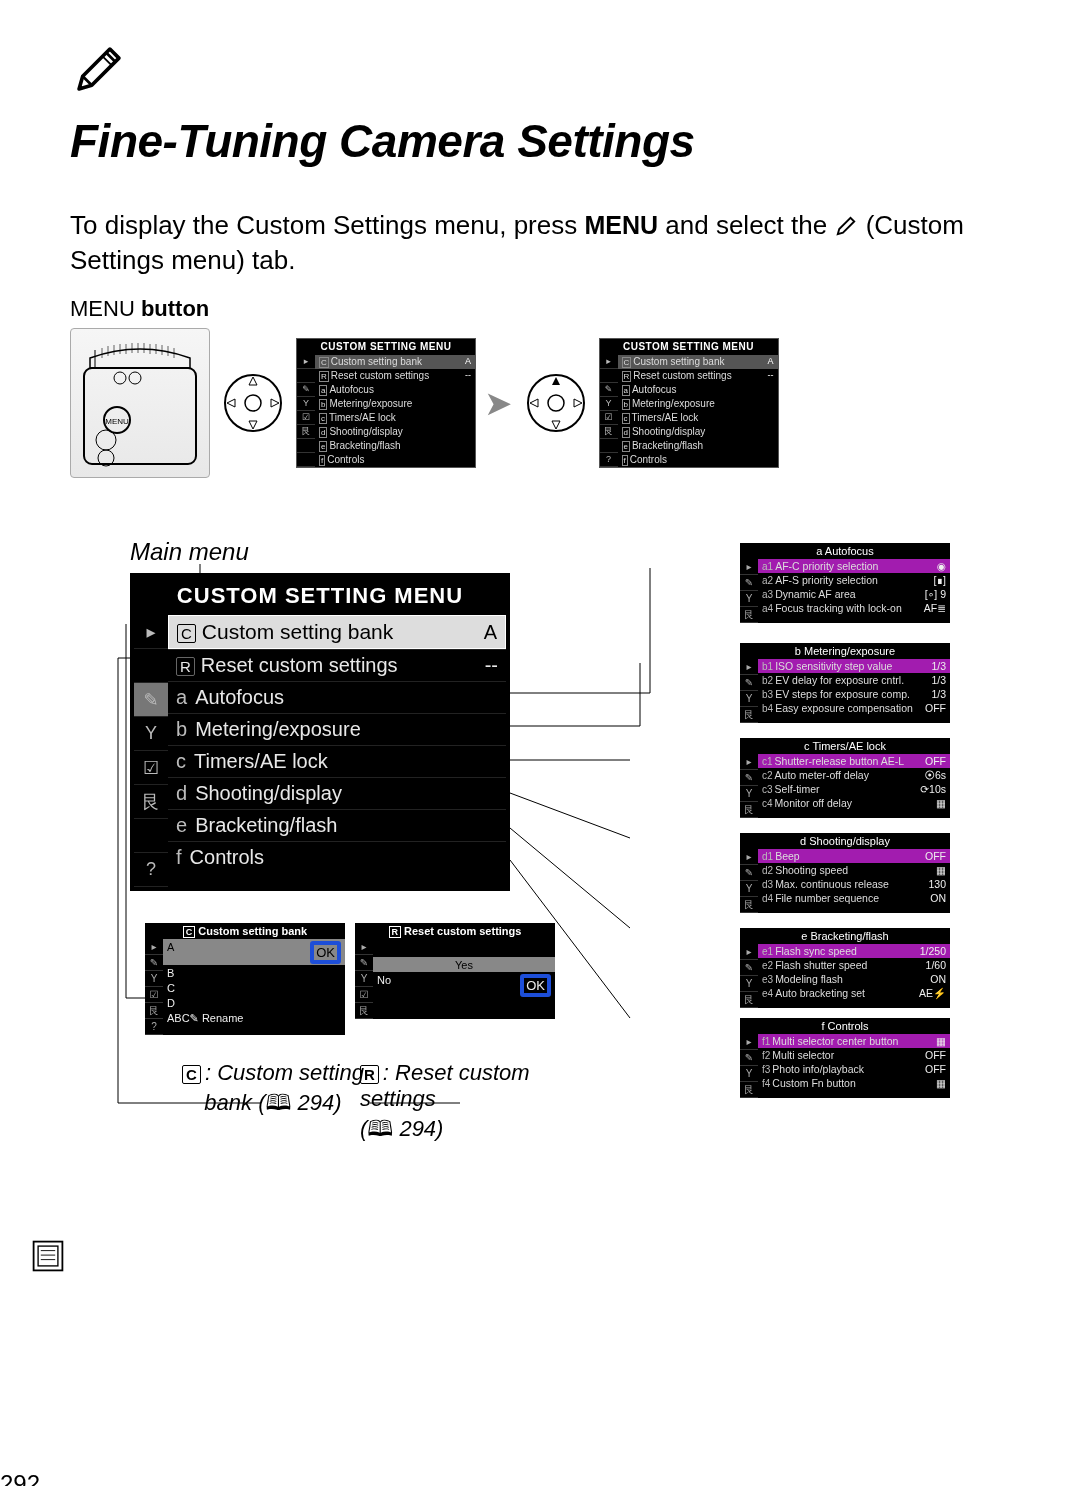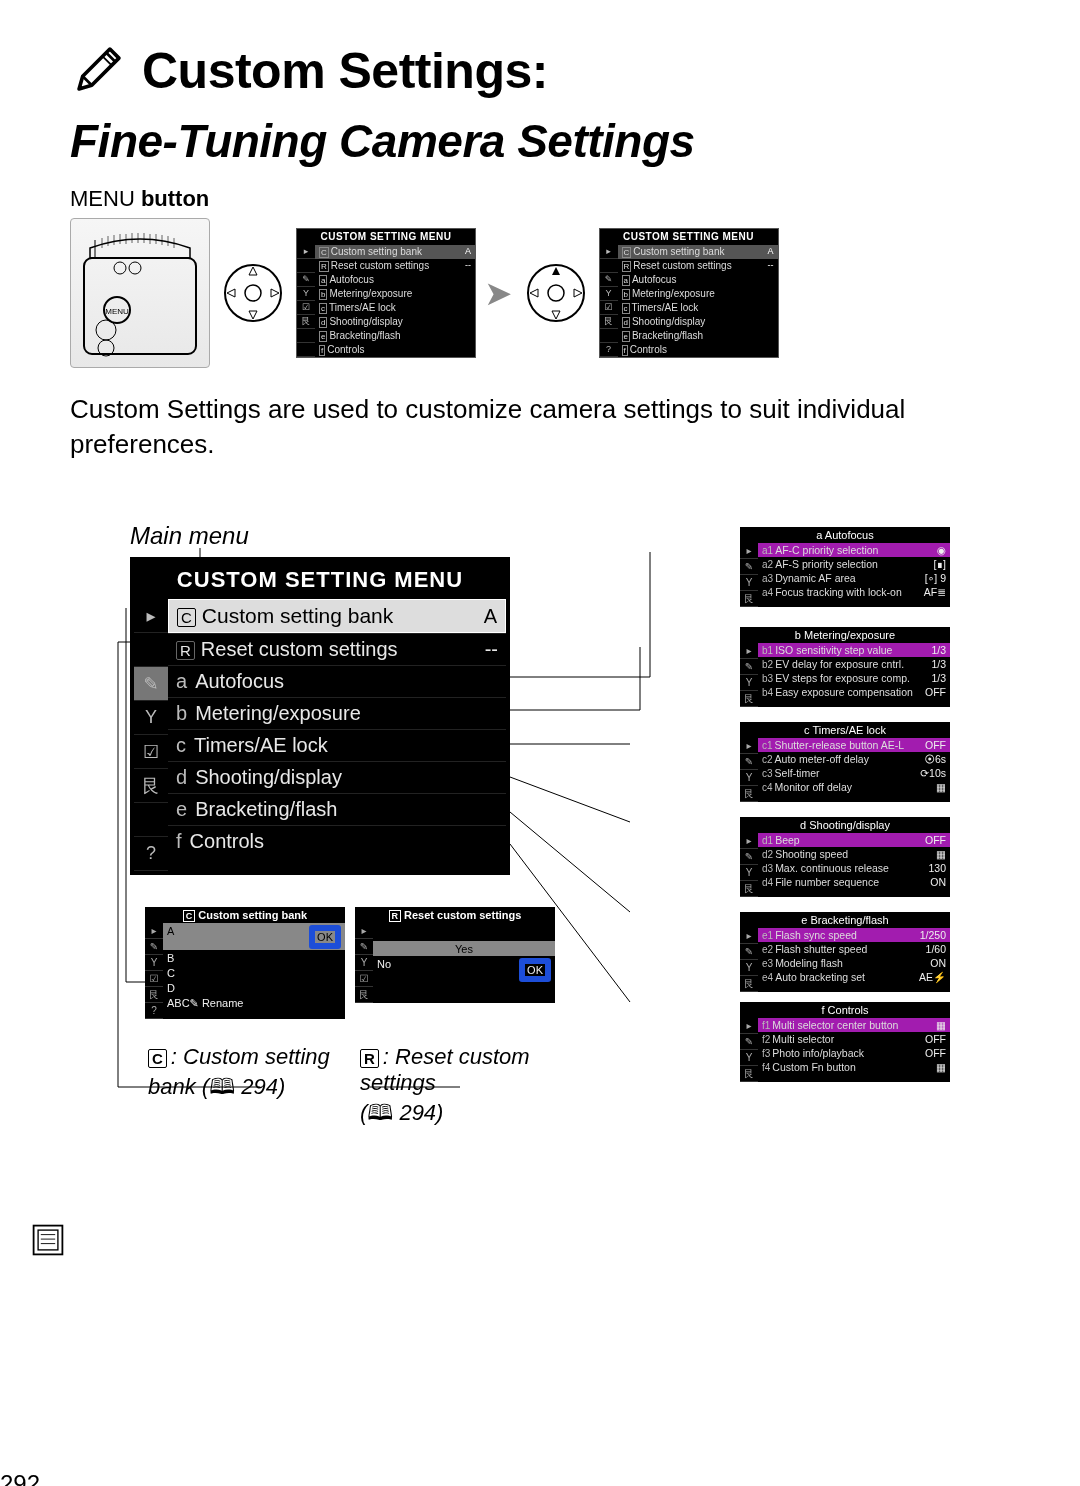--- a/index.html
+++ b/index.html
@@ -55,21 +55,21 @@
   .big-row .key { color:#bbb; margin-right: 8px; }
 
   .sub-lcd { position:absolute; width: 200px; background:#000; font-family:Arial; font-size:11px; color:#eee; }
   .sub-lcd .title { text-align:center; font-size:11px; padding:2px 0; background:#000; color:#fff; font-weight:700;}
   .sub-lcd .body { display:flex; }
   .sub-lcd .iconcol { width: 18px; background:#000; display:flex;flex-direction:column;}
   .sub-lcd .iconcol div{height:16px;border-bottom:1px solid #333;display:flex;align-items:center;justify-content:center;color:#aaa;font-size:10px;}
   .sub-lcd .list{flex:1;}
   .sub-row { display:flex; justify-content:space-between; padding:1.5px 4px; }
   .sub-row.hi { background:#888; color:#000;}
-  .sub-row .ok { border:6px solid #1d4ed8; font-size:11px; padding:0 2px; border-radius:3px; }
+  .sub-row .ok { border:4px solid #1d4ed8; font-size:13px; padding:0 2px; border-radius:3px; }
 
   .group-lcd { position:absolute; right: 60px; width: 210px; background:#000; font-family:Arial; font-size:11px; color:#eee; }
   .group-lcd .title { text-align:center; font-size:11px; padding:2px 0; color:#fff;}
   .group-lcd .body { display:flex; }
   .group-lcd .iconcol { width: 18px; background:#000; display:flex;flex-direction:column;}
   .group-lcd .iconcol div{height:16px;border-bottom:1px solid #333;display:flex;align-items:center;justify-content:center;color:#aaa;font-size:10px;}
   .group-lcd .list{flex:1;}
   .g-row { display:flex; justify-content:space-between; padding:1px 4px; font-size:10.5px;}
   .g-row.hi { background:#a21caf; }
   .g-row span.k { color:#ddd; }
@@ -92,24 +92,28 @@
 
   <div class="heading-row">
     <span class="pencil-icon">
       <svg viewBox="0 0 64 64">
           <path d="M10 54 L14 40 L44 10 L54 20 L24 50 Z" fill="none" stroke="#000" stroke-width="4" stroke-linejoin="round"></path>
           <path d="M14 40 L24 50" stroke="#000" stroke-width="3"></path>
           <path d="M40 14 L50 24" stroke="#000" stroke-width="3"></path>
           <path d="M36 18 L46 28" stroke="#000" stroke-width="2"></path>
         </svg>
     </span>
-    <h1>Custom Settings:</h1>
   </div>
   <h2>Fine-Tuning Camera Settings</h2>
 
+  <p class="intro">
+    <span>To display the Custom Settings menu, press </span><span class="menu-word">MENU</span><span> and select the </span><span class="inline-pencil"><svg viewBox="0 0 64 64">
+          <path d="M10 54 L14 40 L44 10 L54 20 L24 50 Z" fill="none" stroke="#000" stroke-width="5"></path>
+        </svg></span><span> (Custom Settings menu) tab.</span>
+  </p>
 
   <p class="menu-btn-label">
     <span class="menu-word">MENU</span>
     <span class="bold">button</span>
   </p>
 
   <div class="top-figure-row">
     <div class="camera-drawing">
       <svg viewBox="0 0 120 130">
         <rect x="4" y="30" width="112" height="96" rx="8" fill="none" stroke="#000" stroke-width="2"></rect>
@@ -257,21 +261,20 @@
             </div>
             <div class="lcd-row">
               <span class="k"><span style="border:1px solid #888;font-size:8px;padding:0 1px;margin-right:2px;">f</span>Controls</span>
               <span class="v"></span>
             </div>
           </div>
       </div>
     </div>
   </div>
 
-  <p class="body2">Custom Settings are used to customize camera settings to suit individual preferences.</p>
 
   <div class="lower">
     <div class="mm-label">Main menu</div>
 
     <svg style="position:absolute;left:0;top:0;width:100%;height:100%;pointer-events:none">
       <line class="lead" x1="130" y1="56" x2="130" y2="70"></line>
       <line class="lead" x1="440" y1="185" x2="580" y2="185"></line>
         <line class="lead" x1="580" y1="185" x2="580" y2="60"></line>
       <line class="lead" x1="440" y1="218" x2="570" y2="218"></line>
         <line class="lead" x1="570" y1="218" x2="570" y2="155"></line>
@@ -565,21 +568,21 @@
               </div>
               <div class="g-row">
                 <span><span class="pre">f4</span><span class="k">Custom Fn button</span></span>
                 <span>▦</span>
               </div>
             </div>
           </div>
         </div>
       </div>
 
-    <div class="caption" style="left:78px; top:552px; width:210px;">
+    <div class="caption" style="left:98px; top:552px; width:210px;text-align:center;">
       <span class="boxed">C</span><span>: Custom setting</span><br>
       <span>bank (</span><span class="pg-icon">🕮 </span><span>294</span><span>)</span>
     </div>
     <div class="caption" style="left:290px; top:552px; width:210px;">
       <span class="boxed">R</span><span>: Reset custom</span><br>
       <span>settings</span><br>
       <span>(</span><span class="pg-icon">🕮 </span><span>294</span><span>)</span>
     </div>
 
     <span class="side-icon">

